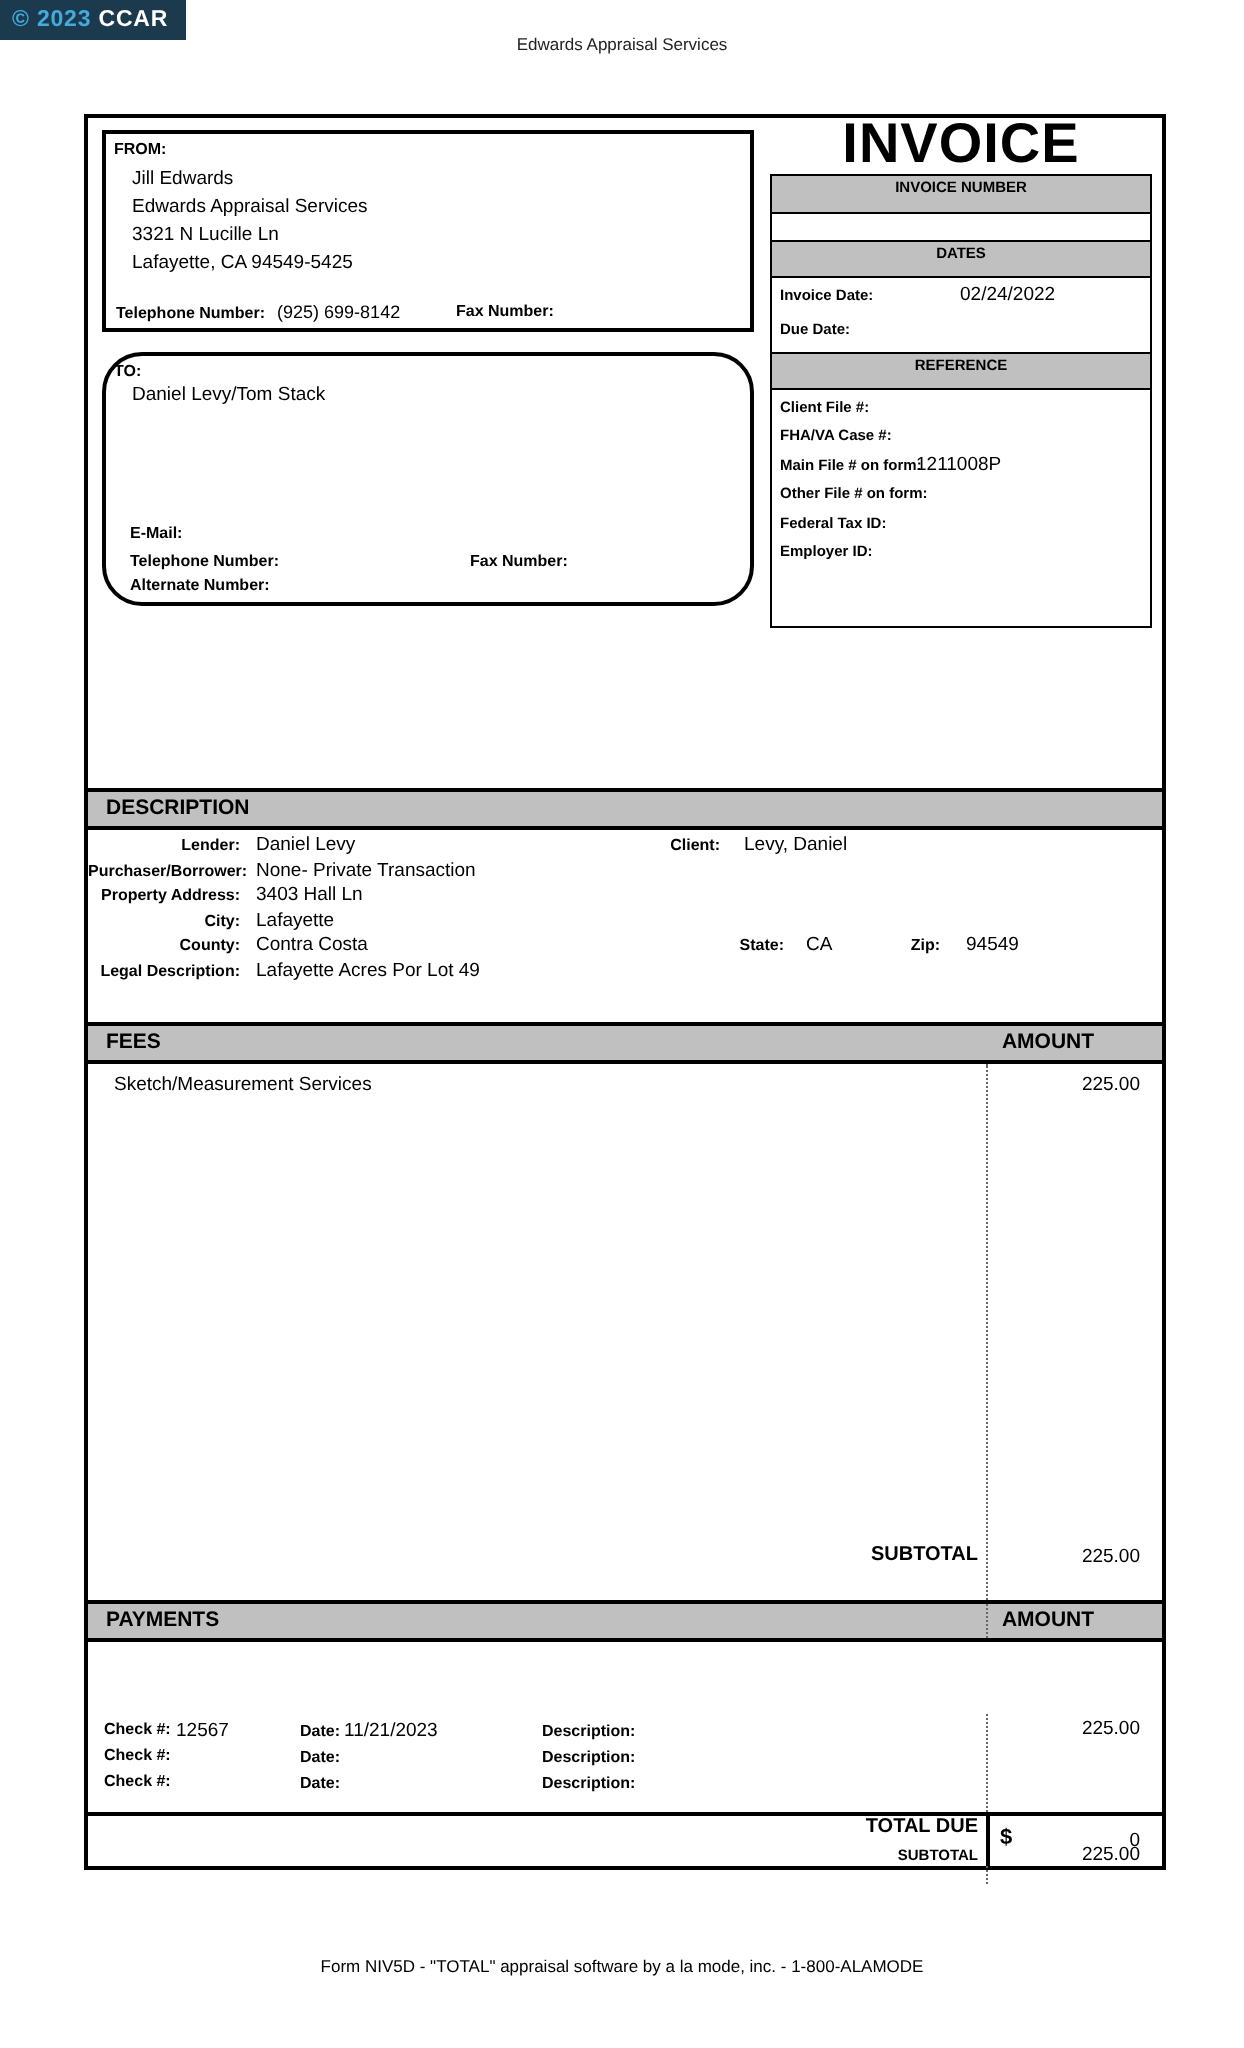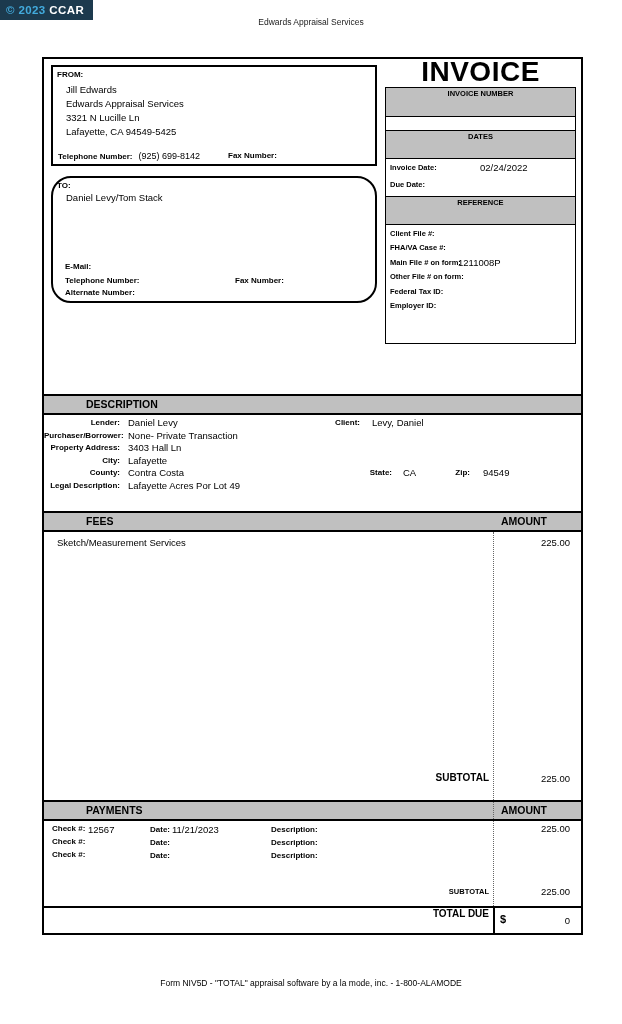--- a/index.html
+++ b/index.html
@@ -31,35 +31,35 @@
   .to-email { position:absolute; left:12px; top:84px; font-size:8px; font-weight:bold; }
   .to-phone { position:absolute; left:12px; top:98px; font-size:8px; font-weight:bold; }
   .to-fax   { position:absolute; left:182px; top:98px; font-size:8px; font-weight:bold; }
   .to-alt   { position:absolute; left:12px; top:110px; font-size:8px; font-weight:bold; }
 
   
   .invoice-title { position:absolute; left:341px; top:-3px; width:191px;
     text-align:center; font-size:28px; font-weight:bold; letter-spacing:.5px; }
   .right-panel { position:absolute; left:341px; top:28px; width:191px;
     border:1.5px solid #000; }
-  .panel-bar { background:#c0c0c0; height:29px; line-height:12px; text-align:center;
+  .panel-bar { background:#c0c0c0; height:19px; line-height:12px; text-align:center;
     font-size:7.5px; font-weight:bold; border-top:1.5px solid #000; border-bottom:1.5px solid #000; }
   .panel-bar.first { border-top:none; }
   .cell-empty { height:13px; }
   .dates-box { position:relative; height:37px; }
   .p-row { position:absolute; left:4px; font-size:7.5px; font-weight:bold; white-space:nowrap; }
   .p-row .val { position:absolute; left:90px; top:-1px; font-size:9.5px; font-weight:normal; }
   .ref-box { position:relative; height:118px; padding-top:2px; }
   .ref-row { position:relative; height:14.4px; line-height:14.4px; padding-left:4px;
     font-size:7.5px; font-weight:bold; white-space:nowrap; }
   .ref-row .val { position:absolute; left:72px; top:0; font-size:9.5px; font-weight:normal; }
 
   
   .section-bar { position:absolute; left:0; width:537px; height:21px; background:#c0c0c0;
-    border-top:2px solid #000; border-bottom:2px solid #000;padding-left:33px; }
+    border-top:2px solid #000; border-bottom:2px solid #000; }
   .bar-title { font-size:10.5px; font-weight:bold; line-height:17px; padding-left:9px; }
   .bar-amount { position:absolute; left:440px; top:0; width:80px; text-align:center;
     line-height:17px; font-size:10.5px; font-weight:bold; }
   .desc-bar { top:335px; }
   .fees-bar { top:452px; }
   .pay-bar  { top:741px; }
 
   
   .desc-area { position:absolute; left:0; top:358px; width:537px; }
   .desc-row { position:relative; height:12.5px; line-height:12.5px; }
@@ -76,21 +76,21 @@
   .fees-area { position:absolute; left:0; top:473px; width:537px; height:268px; }
   .dotted-v { position:absolute; left:449px; top:0; bottom:0; width:0; border-left:1.5px dotted #666; }
   .fee-desc { position:absolute; left:13px; top:5px; font-size:9.5px; }
   .amt-cell { position:absolute; left:449px; width:77px; text-align:right; font-size:9.5px; }
   .fee-amt { top:5px; }
   .fees-sub-label { position:absolute; left:245px; top:240px; width:200px; text-align:right;
     font-size:10px; font-weight:bold; }
   .fees-sub-amt { top:241px; }
 
   
-  .pay-area { position:absolute; left:0; top:762px; width:523px; height:85px; }
+  .pay-area { position:absolute; left:0; top:798px; width:523px; height:85px; }
   .pay-row { position:absolute; left:8px; width:440px; font-size:8px; font-weight:bold; white-space:nowrap; }
   .pay-row .ck-val { position:absolute; left:36px; top:0; font-size:9.5px; font-weight:normal; }
   .pay-row .dt-label { position:absolute; left:98px; top:1px; }
   .pay-row .dt-val { position:absolute; left:120px; top:0; font-size:9.5px; font-weight:normal; }
   .pay-row .ds-label { position:absolute; left:185px; top:1px;padding-left:34px; }
   .pay-row .ds-val { position:absolute; left:232px; top:0; font-size:9.5px; font-weight:normal; }
   .pay-amt1 { top:2px; }
   .pay-sub-label { position:absolute; left:245px; top:66px; width:200px; text-align:right;
     font-size:7.5px; font-weight:bold; }
   .pay-sub-amt { top:65px; }

